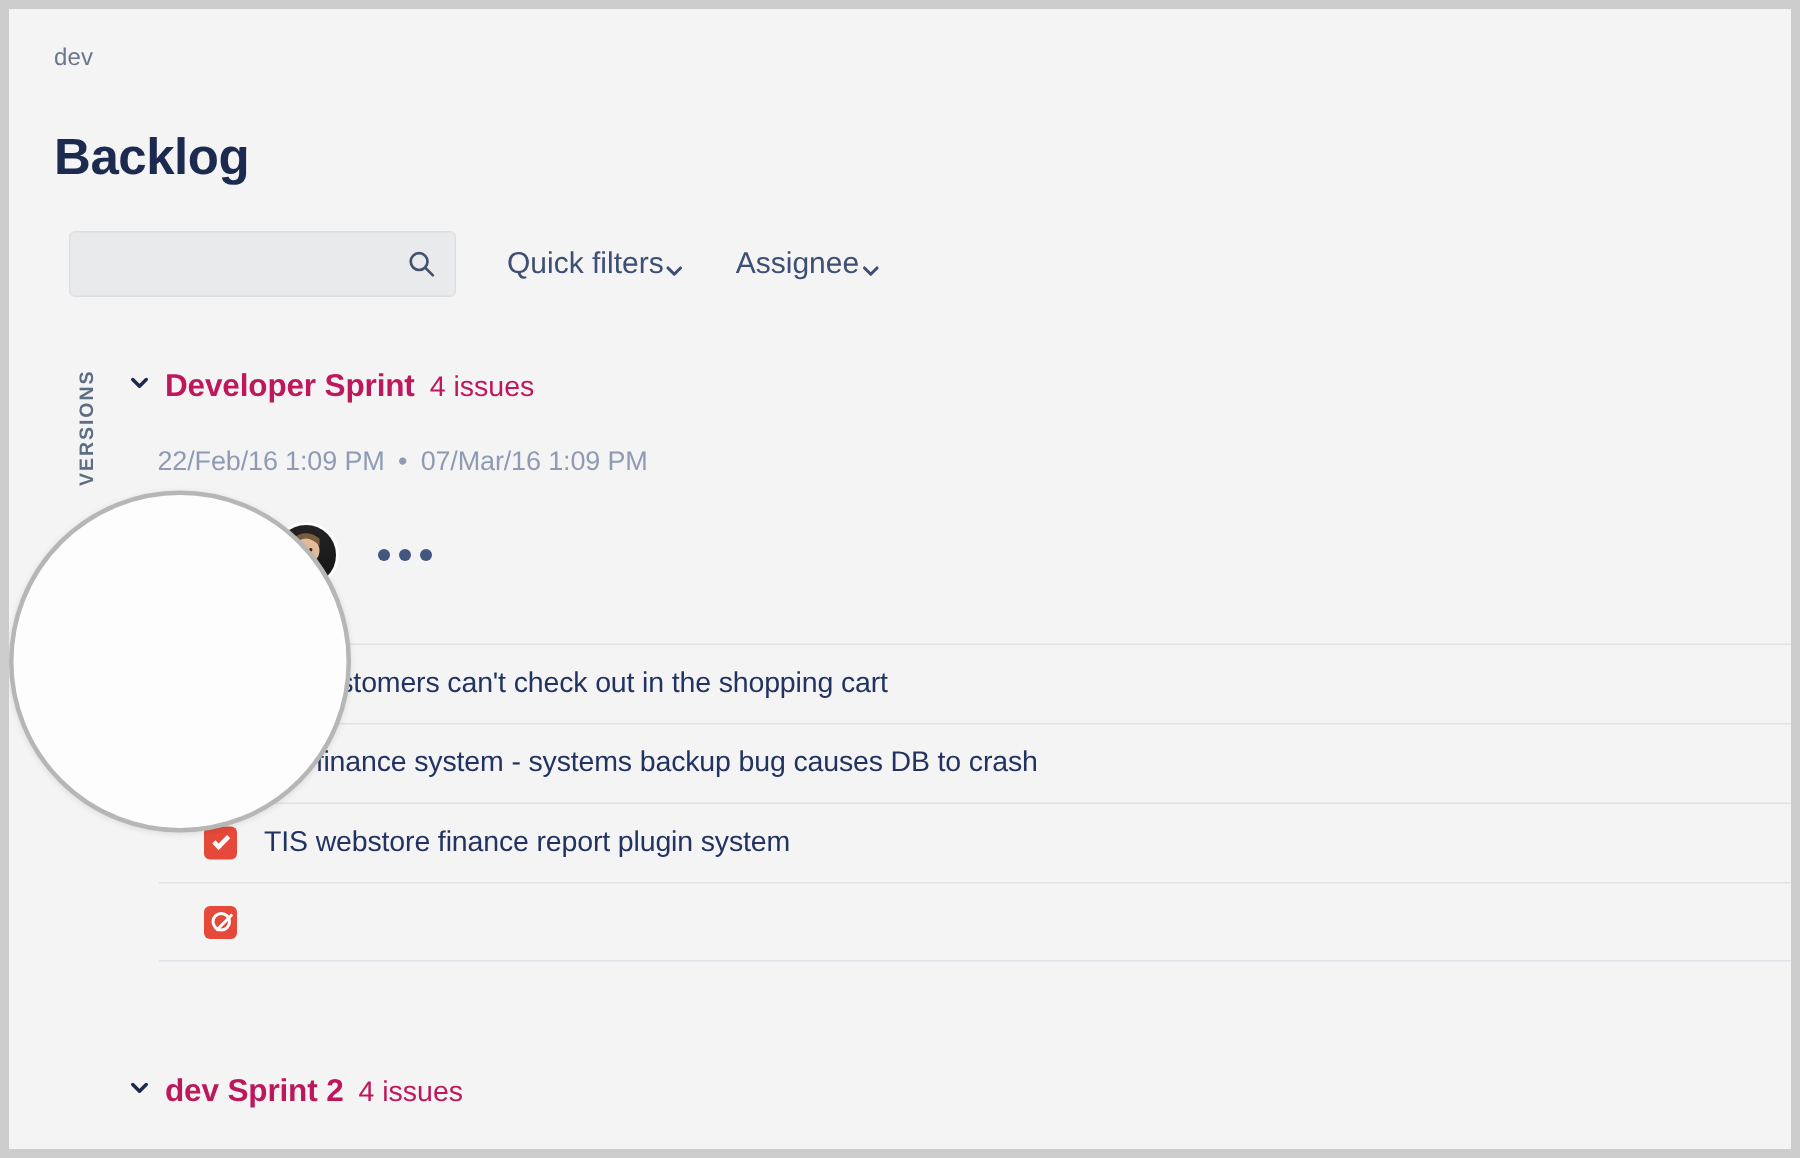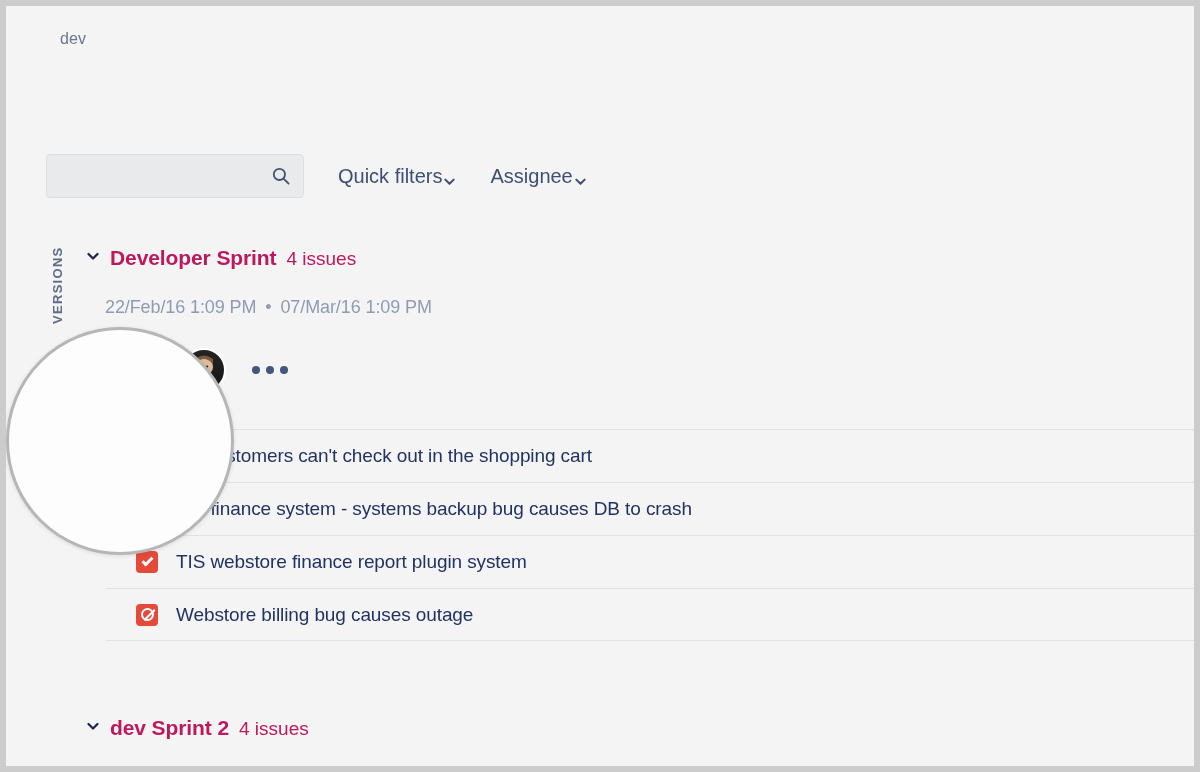--- a/index.html
+++ b/index.html
@@ -21,21 +21,20 @@
     overflow: hidden;
   }
 
   
   .breadcrumb {
     position: absolute;
     left: 30px; top: 24px;
     font-size: 16px;
     color: #6b778c;
     letter-spacing: 0.1px;
-    margin-left: 24px;
   }
   .page-title {
     position: absolute;
     left: 30px; top: 57px;
     font-size: 34px;
     font-weight: bold;
     color: #1b2a4e;
     letter-spacing: -0.3px;
   }
 
@@ -251,20 +250,21 @@
     transform: scale(1.62);
   }
 </style>
 </head>
 <body>
 
 <div class="frame">
 
   <div class="breadcrumb">dev</div>
 
+  <h1 class="page-title">Backlog</h1>
 
   <div class="toolbar">
     <div class="search-box">
       <input class="search-input" type="text" value="" placeholder="" style="">
       <span class="search-icon">
         <svg viewBox="0 0 20 20" width="20" height="20" fill="none" stroke="#42526e" stroke-width="1.8">
           <circle cx="8.4" cy="8.4" r="5.6"></circle>
           <line x1="12.6" y1="12.6" x2="17.6" y2="17.6" stroke-linecap="round"></line>
         </svg>
       </span>
@@ -362,21 +362,20 @@
       <span class="issue-icon ic-task">
         <span class="glyph-check"></span>
       </span>
       <span class="issue-summary">TIS webstore finance report plugin system</span>
     </div>
 
     <div class="issue-row">
       <span class="issue-icon ic-block">
         <span class="glyph-ban"></span>
       </span>
-      <span class="issue-summary">Webstore billing bug causes outage</span>
     </div>
 
   </div>
 
   <div class="sprint-head" style="top:710px;">
     <span class="caret">
       <svg viewBox="0 0 14 14" width="14" height="14" fill="none" stroke="#1b2a4e" stroke-width="2.3" stroke-linecap="round" stroke-linejoin="round">
         <polyline points="2.5,5 7,9.5 11.5,5"></polyline>
       </svg>
     </span>

